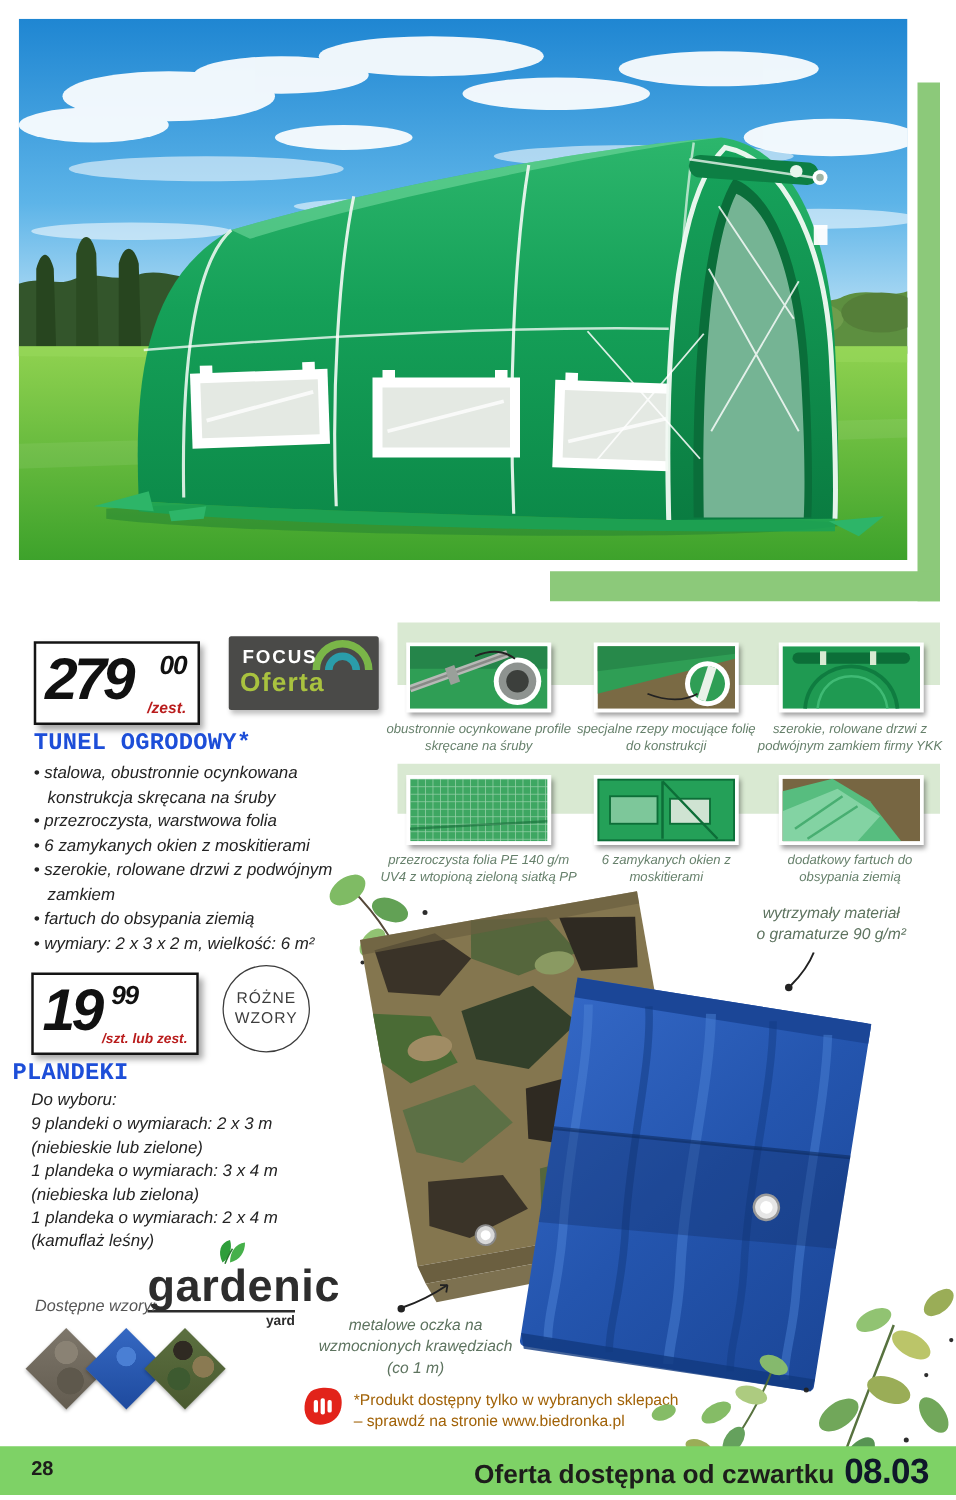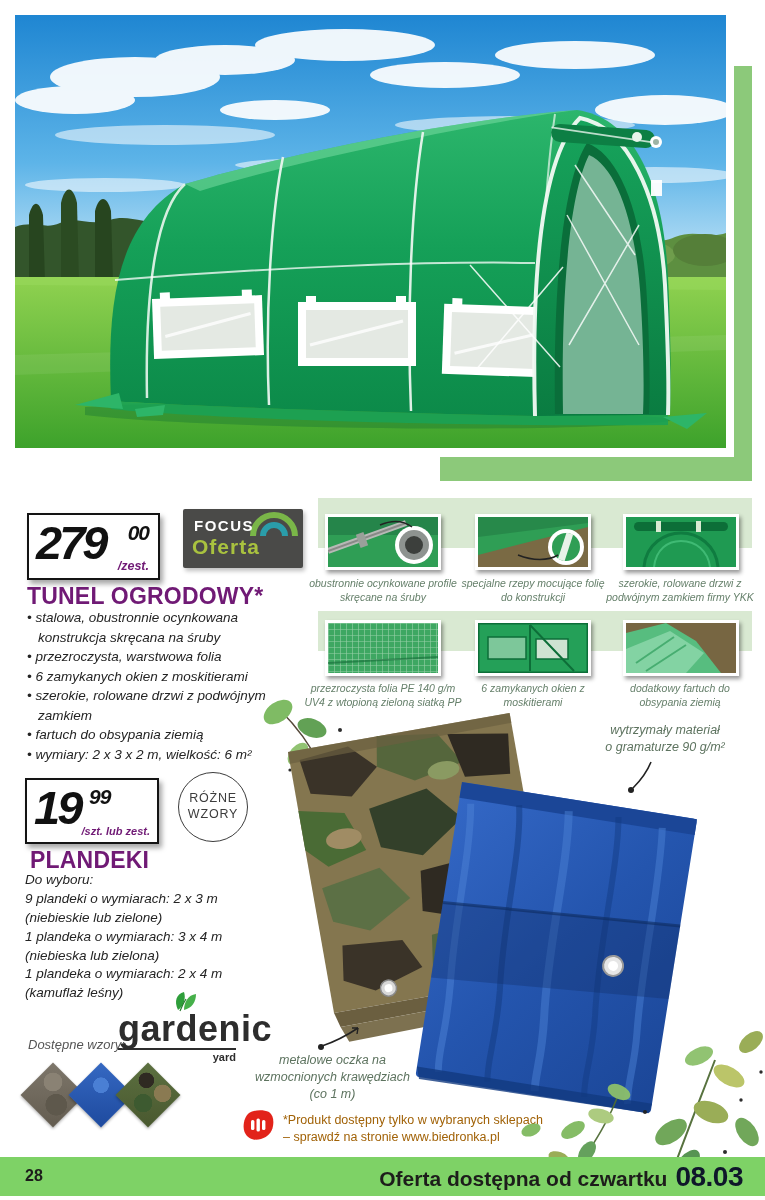--- a/index.html
+++ b/index.html
@@ -5,28 +5,28 @@
   html,body{margin:0;padding:0;background:#ffffff;}
   #page{position:relative;width:765px;height:1200px;background:#fff;overflow:hidden;
         font-family:"Liberation Sans", sans-serif;color:#1d1d1b;}
   .abs{position:absolute;}
 
   
   .price-box{background:#fff;border:2px solid #141414;box-shadow:3px 4px 5px rgba(0,0,0,.35);}
   .price-main{position:absolute;left:7px;top:1px;font-style:italic;font-weight:bold;
               font-size:47px;line-height:1.15;letter-spacing:-3px;color:#111;}
   .price-cents{position:absolute;font-style:italic;font-weight:bold;font-size:21px;color:#111;letter-spacing:-1px;}
-  .price-unit{position:absolute;font-style:italic;font-weight:bold;font-size:12.5px;color:#701a75;}
+  .price-unit{position:absolute;font-style:italic;font-weight:bold;font-size:12.5px;color:#b91c1c;}
 
   
   .fg-logo{background:#4a4a48;border-radius:2px;box-shadow:2px 3px 4px rgba(0,0,0,.25);}
   .fg-top{position:absolute;left:11px;top:8px;color:#fff;font-weight:bold;font-size:15px;letter-spacing:1.5px;}
   .fg-bottom{position:absolute;left:9px;top:26px;color:#a9c23f;font-weight:bold;font-size:21px;letter-spacing:1px;}
 
-  .h-title{font-weight:bold;font-size:23px;letter-spacing:.2px;color:#701a75;}
+  .h-title{font-weight:bold;font-size:19px;letter-spacing:.2px;color:#1d4ed8;font-family:Liberation Mono, monospace;}
   .bullets{margin:0;padding:0;list-style:none;font-style:italic;font-size:13.5px;line-height:1.45;color:#242424;}
   .bullets li{padding-left:11px;text-indent:-11px;}
   .bullets li::before{content:"• ";}
 
   .band{background:#d9e9d2;}
   .tile{background:#fff;padding:3px;box-shadow:2px 3px 4px rgba(0,0,0,.4);}
   .tile svg{display:block;}
   .caption{font-style:italic;font-size:10.5px;color:#66806b;text-align:center;line-height:1.3;}
 
   .badge-circle{border:1.5px solid #3c3c3c;border-radius:50%;background:#fff;
@@ -288,21 +288,21 @@
     <span class="price-main">19</span>
     <span class="price-cents" style="left:62px;top:5px;">99</span>
     <span class="price-unit" style="right:7px;bottom:5px;font-size:11px;">/szt. lub zest.</span>
   </div>
 
   <div class="abs badge-circle" style="left:178px;top:772px;width:68px;height:68px;">
     <span>RÓŻNE</span>
     <span>WZORY</span>
   </div>
 
-  <div class="abs h-title" style="left:30px;top:847px;text-align:center;">PLANDEKI</div>
+  <div class="abs h-title" style="left:10px;top:847px;text-align:center;">PLANDEKI</div>
 
   <div class="abs" style="left:25px;top:871px;width:245px;">
     <div class="desc">Do wyboru:</div>
     <div class="desc">9 plandeki o wymiarach: 2 x 3 m</div>
     <div class="desc">(niebieskie lub zielone)</div>
     <div class="desc">1 plandeka o wymiarach: 3 x 4 m</div>
     <div class="desc">(niebieska lub zielona)</div>
     <div class="desc">1 plandeka o wymiarach: 2 x 4 m</div>
     <div class="desc">(kamuflaż leśny)</div>
   </div>

